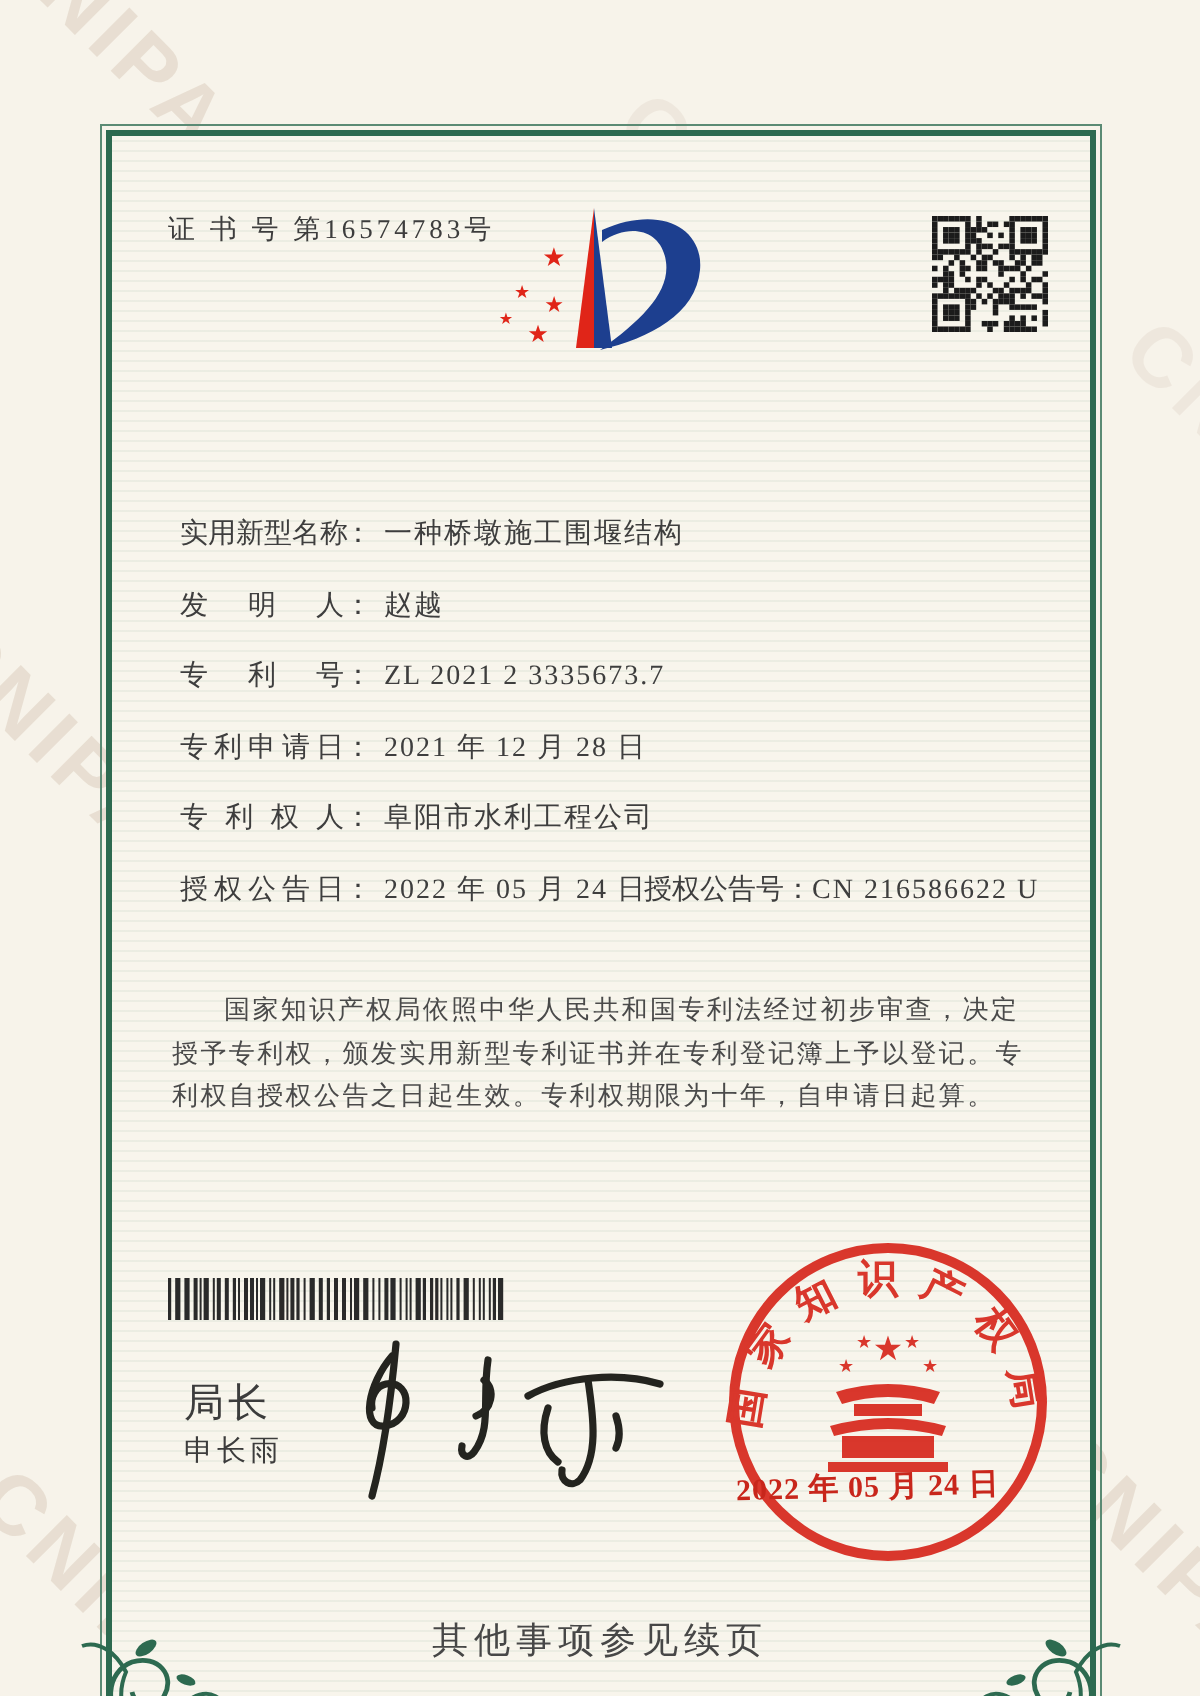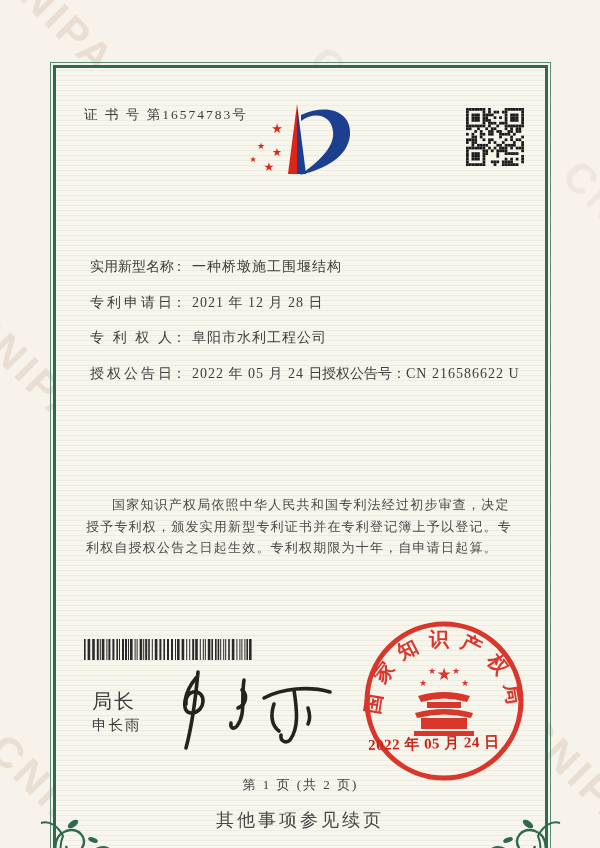--- a/index.html
+++ b/index.html
@@ -342,20 +342,26 @@
           <rect x="46.95" y="55.24" width="2.76" height="2.76" fill="#1b1b1b"></rect>
           <rect x="49.71" y="55.24" width="2.76" height="2.76" fill="#1b1b1b"></rect>
         </svg>
 
 
       <div class="fields">
         <div class="frow">
           <span class="flabel">实用新型名称</span><span class="fcolon">：</span><span class="fvalue">一种桥墩施工围堰结构</span>
         </div>
         <div class="frow">
+          <span class="flabel">发　明　人</span><span class="fcolon">：</span><span class="fvalue">赵越</span>
+        </div>
+        <div class="frow">
+          <span class="flabel">专　利　号</span><span class="fcolon">：</span><span class="fvalue">ZL 2021 2 3335673.7</span>
+        </div>
+        <div class="frow">
           <span class="flabel">专利申请日</span><span class="fcolon">：</span><span class="fvalue">2021 年 12 月 28 日</span>
         </div>
         <div class="frow">
           <span class="flabel">专 利 权 人</span><span class="fcolon">：</span><span class="fvalue">阜阳市水利工程公司</span>
         </div>
         <div class="frow">
           <span class="flabel">授权公告日</span><span class="fcolon">：</span><span class="fvalue">2022 年 05 月 24 日</span>
           <span class="grant-no"><span>授权公告号</span><span>：</span><span class="fvalue">CN 216586622 U</span></span>
         </div>
       </div>
@@ -449,21 +455,20 @@
           <text x="104" y="68" font-size="9" text-anchor="middle">★</text>
           <path d="M57,78 Q83,70 109,78 L106,84 Q83,77 60,84 Z"></path>
           <rect x="66" y="84" width="34" height="6"></rect>
           <path d="M54,95 Q83,87 112,95 L110,100 Q83,93 56,100 Z"></path>
           <rect x="60" y="100" width="46" height="11"></rect>
           <rect x="53" y="113" width="60" height="5"></rect>
         </g>
       </svg>
       <div class="seal-date">2022 年 05 月 24 日</div>
 
-      <div class="page-num">第 1 页 (共 2 页)</div>
 
       <svg class="fl fl-left" viewBox="0 0 150 88" fill="none" stroke="#2d6a50" stroke-width="2.4">
         <path d="M148,70 C95,73 45,72 26,56 C12,44 14,26 27,21 C40,17 49,28 43,38 C39,45 29,44 27,36"></path>
         <path d="M36,62 C24,54 18,40 24,26 C19,16 10,10 2,13" stroke-width="2"></path>
         <path d="M50,66 C45,56 48,44 57,39 C66,34 74,39 73,47 C72,54 64,56 60,50" stroke-width="2"></path>
         <path d="M22,70 C13,63 8,52 9,40" stroke-width="1.6"></path>
         <path d="M64,70 C74,64 88,63 100,67" stroke-width="1.6"></path>
         <ellipse cx="34" cy="14" rx="6" ry="3" transform="rotate(-35 34 14)" fill="#2d6a50" stroke="none"></ellipse>
         <ellipse cx="54" cy="30" rx="5" ry="2.4" transform="rotate(20 54 30)" fill="#2d6a50" stroke="none"></ellipse>
       </svg>

